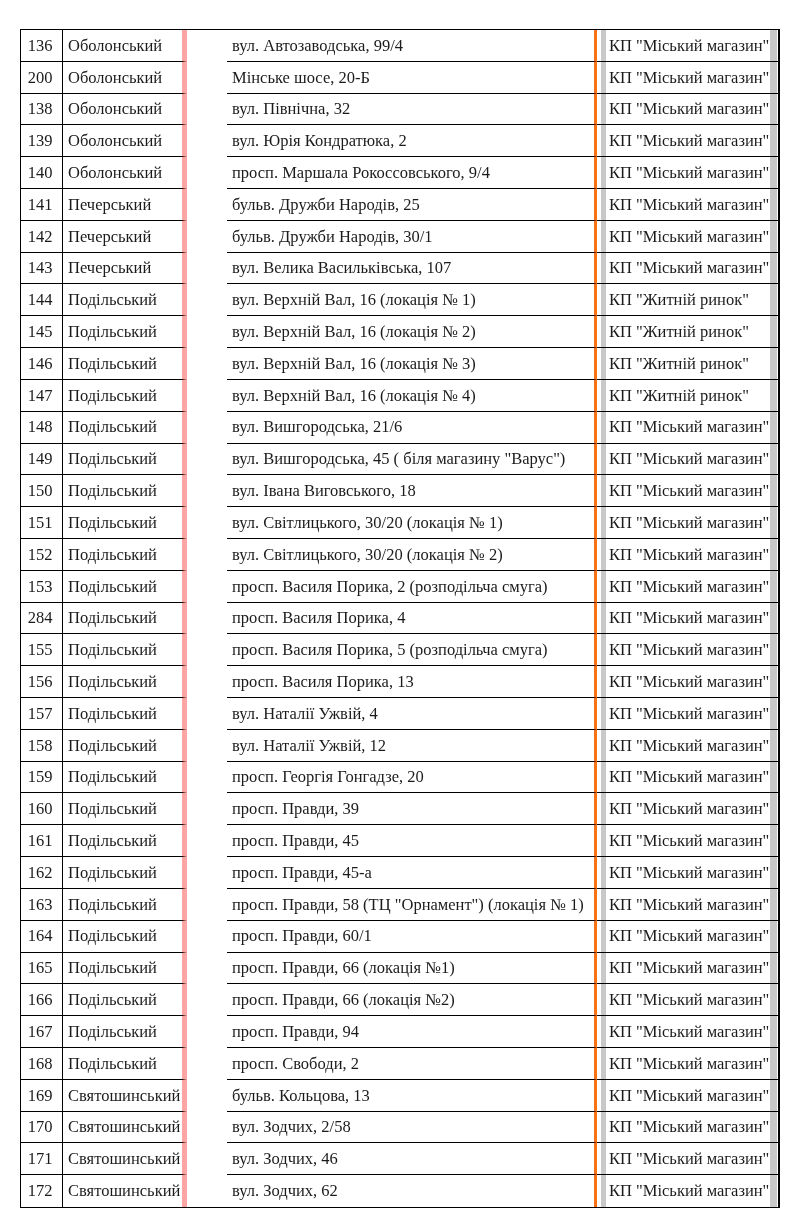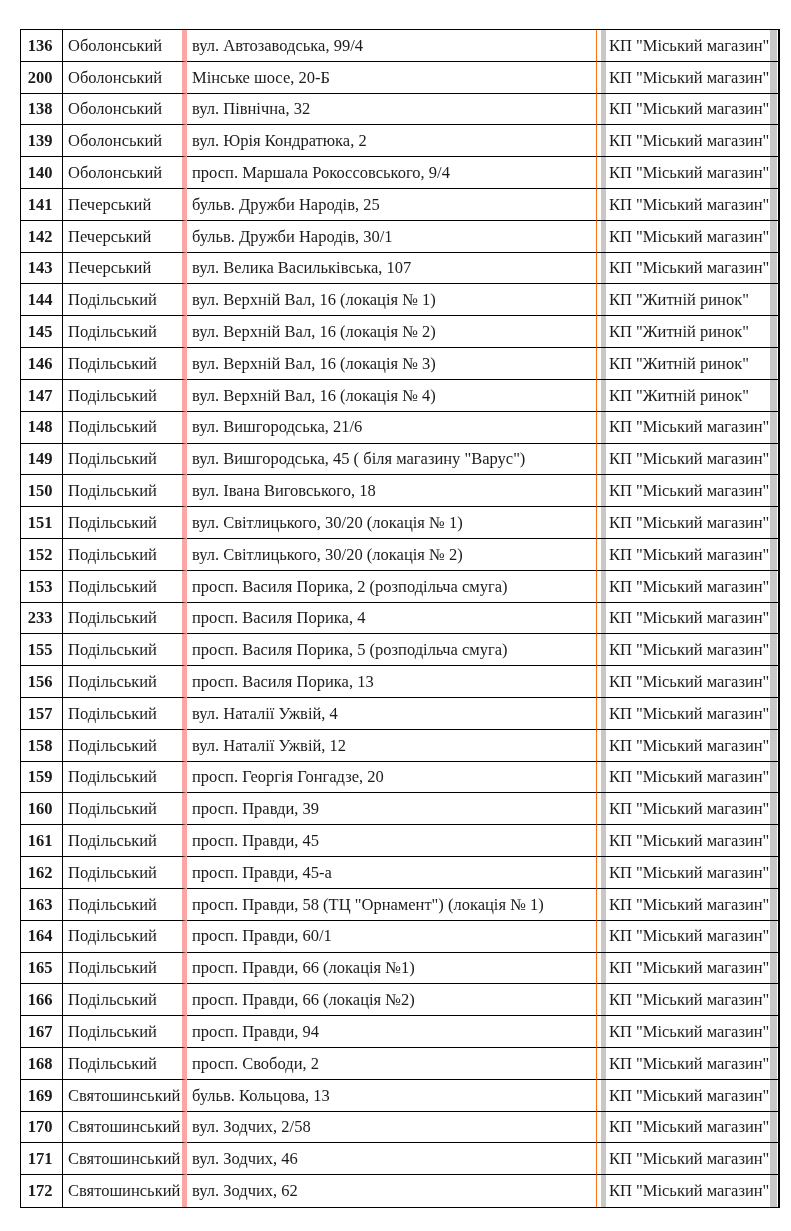--- a/index.html
+++ b/index.html
@@ -41,29 +41,29 @@
     font-size: 16.5px;
     line-height: 1.05;
     white-space: nowrap;
     overflow: hidden;
   }
   .row:last-child .cell { border-bottom: none; }
   .cell-num {
     border-right: 1px solid #000;
     justify-content: center;
     padding-right: 3px;
-    font-weight: bold;
   }
   .cell-district {
     border-right: 5px solid #fca5a5;
     padding-left: 5px;
   }
   .cell-address {
-    border-right: 1px solid #f97316;
+    border-right: 3px solid #f97316;
     padding-left: 5px;
+    margin-left: 40px;
   }
   .cell-org {
     padding-left: 12px;
     
     background-image:
       linear-gradient(to right, rgba(0,0,0,0) 0, rgba(0,0,0,0) 4px, #c8c8c8 4px, #c8c8c8 9px, rgba(0,0,0,0) 9px),
       linear-gradient(to left,  rgba(0,0,0,0) 0, rgba(0,0,0,0) 1px, #c8c8c8 1px, #c8c8c8 8px, rgba(0,0,0,0) 8px);
     background-repeat: no-repeat;
     background-size: 100% 100%, 100% 100%;
   }
@@ -84,21 +84,21 @@
       <div class="row"><div class="cell cell-num">144</div><div class="cell cell-district">Подільський</div><div class="cell cell-address">вул. Верхній Вал, 16 (локація № 1)</div><div class="cell cell-org">КП "Житній ринок"</div></div>
       <div class="row"><div class="cell cell-num">145</div><div class="cell cell-district">Подільський</div><div class="cell cell-address">вул. Верхній Вал, 16 (локація № 2)</div><div class="cell cell-org">КП "Житній ринок"</div></div>
       <div class="row"><div class="cell cell-num">146</div><div class="cell cell-district">Подільський</div><div class="cell cell-address">вул. Верхній Вал, 16 (локація № 3)</div><div class="cell cell-org">КП "Житній ринок"</div></div>
       <div class="row"><div class="cell cell-num">147</div><div class="cell cell-district">Подільський</div><div class="cell cell-address">вул. Верхній Вал, 16 (локація № 4)</div><div class="cell cell-org">КП "Житній ринок"</div></div>
       <div class="row"><div class="cell cell-num">148</div><div class="cell cell-district">Подільський</div><div class="cell cell-address">вул. Вишгородська, 21/6</div><div class="cell cell-org">КП "Міський магазин"</div></div>
       <div class="row"><div class="cell cell-num">149</div><div class="cell cell-district">Подільський</div><div class="cell cell-address">вул. Вишгородська, 45 ( біля магазину "Варус")</div><div class="cell cell-org">КП "Міський магазин"</div></div>
       <div class="row"><div class="cell cell-num">150</div><div class="cell cell-district">Подільський</div><div class="cell cell-address">вул. Івана Виговського, 18</div><div class="cell cell-org">КП "Міський магазин"</div></div>
       <div class="row"><div class="cell cell-num">151</div><div class="cell cell-district">Подільський</div><div class="cell cell-address">вул. Світлицького, 30/20 (локація № 1)</div><div class="cell cell-org">КП "Міський магазин"</div></div>
       <div class="row"><div class="cell cell-num">152</div><div class="cell cell-district">Подільський</div><div class="cell cell-address">вул. Світлицького, 30/20 (локація № 2)</div><div class="cell cell-org">КП "Міський магазин"</div></div>
       <div class="row"><div class="cell cell-num">153</div><div class="cell cell-district">Подільський</div><div class="cell cell-address">просп. Василя Порика, 2 (розподільча смуга)</div><div class="cell cell-org">КП "Міський магазин"</div></div>
-      <div class="row"><div class="cell cell-num">233</div><div class="cell cell-district">Подільський</div><div class="cell cell-address">просп. Василя Порика, 4</div><div class="cell cell-org">КП "Міський магазин"</div></div>
+      <div class="row"><div class="cell cell-num">284</div><div class="cell cell-district">Подільський</div><div class="cell cell-address">просп. Василя Порика, 4</div><div class="cell cell-org">КП "Міський магазин"</div></div>
       <div class="row"><div class="cell cell-num">155</div><div class="cell cell-district">Подільський</div><div class="cell cell-address">просп. Василя Порика, 5 (розподільча смуга)</div><div class="cell cell-org">КП "Міський магазин"</div></div>
       <div class="row"><div class="cell cell-num">156</div><div class="cell cell-district">Подільський</div><div class="cell cell-address">просп. Василя Порика, 13</div><div class="cell cell-org">КП "Міський магазин"</div></div>
       <div class="row"><div class="cell cell-num">157</div><div class="cell cell-district">Подільський</div><div class="cell cell-address">вул. Наталії Ужвій, 4</div><div class="cell cell-org">КП "Міський магазин"</div></div>
       <div class="row"><div class="cell cell-num">158</div><div class="cell cell-district">Подільський</div><div class="cell cell-address">вул. Наталії Ужвій, 12</div><div class="cell cell-org">КП "Міський магазин"</div></div>
       <div class="row"><div class="cell cell-num">159</div><div class="cell cell-district">Подільський</div><div class="cell cell-address">просп. Георгія Гонгадзе, 20</div><div class="cell cell-org">КП "Міський магазин"</div></div>
       <div class="row"><div class="cell cell-num">160</div><div class="cell cell-district">Подільський</div><div class="cell cell-address">просп. Правди, 39</div><div class="cell cell-org">КП "Міський магазин"</div></div>
       <div class="row"><div class="cell cell-num">161</div><div class="cell cell-district">Подільський</div><div class="cell cell-address">просп. Правди, 45</div><div class="cell cell-org">КП "Міський магазин"</div></div>
       <div class="row"><div class="cell cell-num">162</div><div class="cell cell-district">Подільський</div><div class="cell cell-address">просп. Правди, 45-а</div><div class="cell cell-org">КП "Міський магазин"</div></div>
       <div class="row"><div class="cell cell-num">163</div><div class="cell cell-district">Подільський</div><div class="cell cell-address">просп. Правди, 58 (ТЦ "Орнамент") (локація № 1)</div><div class="cell cell-org">КП "Міський магазин"</div></div>
       <div class="row"><div class="cell cell-num">164</div><div class="cell cell-district">Подільський</div><div class="cell cell-address">просп. Правди, 60/1</div><div class="cell cell-org">КП "Міський магазин"</div></div>

